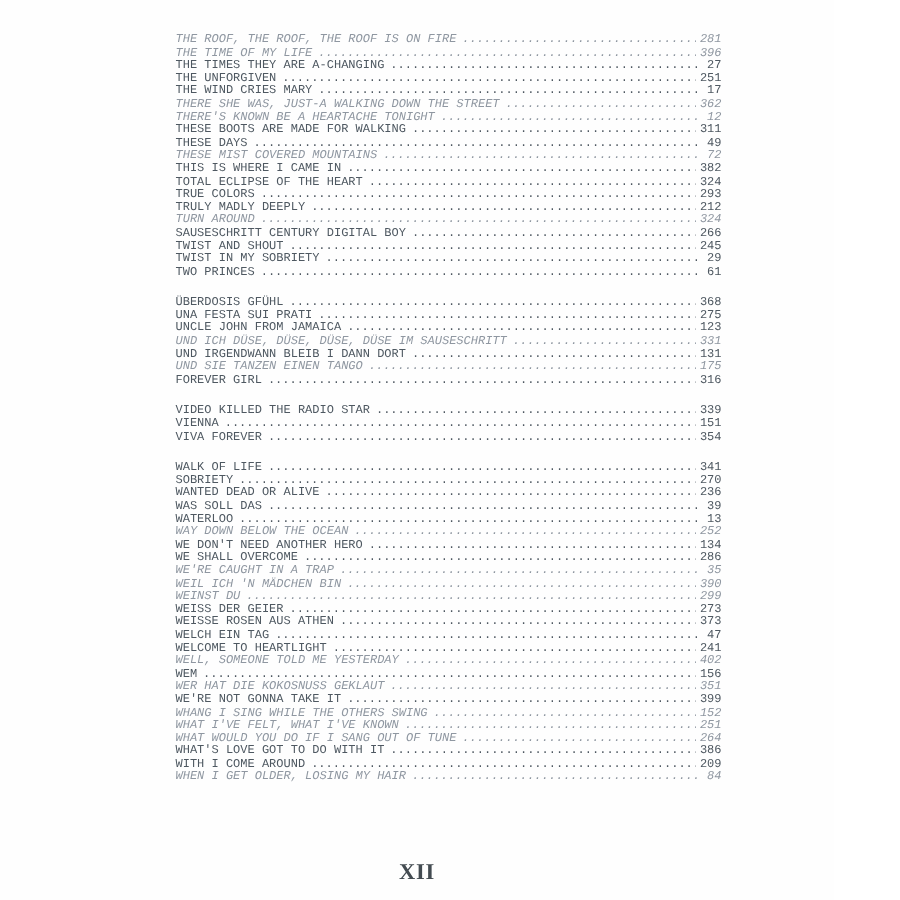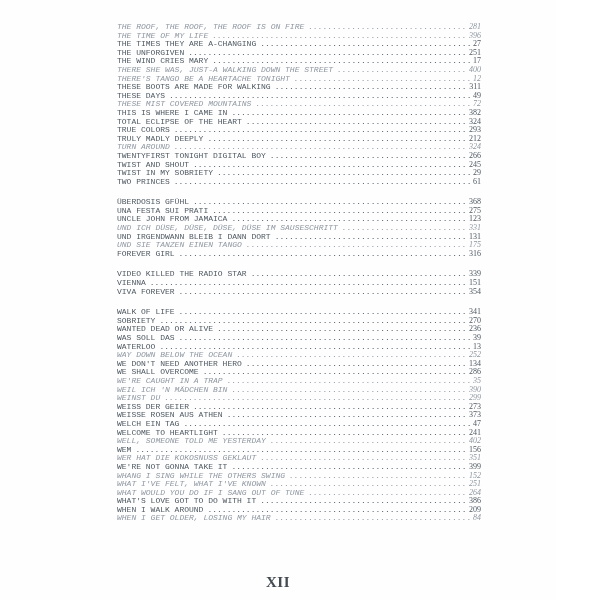--- a/index.html
+++ b/index.html
@@ -40,21 +40,20 @@
   .title {
     flex: 0 0 auto;
   }
   .dots {
     flex: 1 1 auto;
     overflow: hidden;
     margin: 0 3px 0 4px;
   }
   .pagenum {
     flex: 0 0 auto;
-    font-family: Liberation Serif, serif;
   }
   .footer {
     position: absolute;
     top: 574px;
     left: 0;
     width: 100%;
     text-align: center;
     font-family: "Liberation Serif", "DejaVu Serif", serif;
     font-weight: bold;
     font-size: 15px;
@@ -94,25 +93,25 @@
 
   <div class="row">
     <span class="title">THE WIND CRIES MARY</span>
     <span class="dots">........................................................................................................................</span>
     <span class="pagenum">17</span>
   </div>
 
   <div class="row italic">
     <span class="title">THERE SHE WAS, JUST-A WALKING DOWN THE STREET</span>
     <span class="dots">........................................................................................................................</span>
-    <span class="pagenum">400</span>
-  </div>
-
-  <div class="row italic">
-    <span class="title">THERE'S TANGO BE A HEARTACHE TONIGHT</span>
+    <span class="pagenum">362</span>
+  </div>
+
+  <div class="row italic">
+    <span class="title">THERE'S KNOWN BE A HEARTACHE TONIGHT</span>
     <span class="dots">........................................................................................................................</span>
     <span class="pagenum">12</span>
   </div>
 
   <div class="row">
     <span class="title">THESE BOOTS ARE MADE FOR WALKING</span>
     <span class="dots">........................................................................................................................</span>
     <span class="pagenum">311</span>
   </div>
 
@@ -152,21 +151,21 @@
     <span class="pagenum">212</span>
   </div>
 
   <div class="row italic">
     <span class="title">TURN AROUND</span>
     <span class="dots">........................................................................................................................</span>
     <span class="pagenum">324</span>
   </div>
 
   <div class="row">
-    <span class="title">TWENTYFIRST TONIGHT DIGITAL BOY</span>
+    <span class="title">SAUSESCHRITT CENTURY DIGITAL BOY</span>
     <span class="dots">........................................................................................................................</span>
     <span class="pagenum">266</span>
   </div>
 
   <div class="row">
     <span class="title">TWIST AND SHOUT</span>
     <span class="dots">........................................................................................................................</span>
     <span class="pagenum">245</span>
   </div>
 
@@ -377,21 +376,21 @@
     <span class="pagenum">264</span>
   </div>
 
   <div class="row">
     <span class="title">WHAT'S LOVE GOT TO DO WITH IT</span>
     <span class="dots">........................................................................................................................</span>
     <span class="pagenum">386</span>
   </div>
 
   <div class="row">
-    <span class="title">WHEN I WALK AROUND</span>
+    <span class="title">WITH I COME AROUND</span>
     <span class="dots">........................................................................................................................</span>
     <span class="pagenum">209</span>
   </div>
 
   <div class="row italic">
     <span class="title">WHEN I GET OLDER, LOSING MY HAIR</span>
     <span class="dots">........................................................................................................................</span>
     <span class="pagenum">84</span>
   </div>
 </div>

